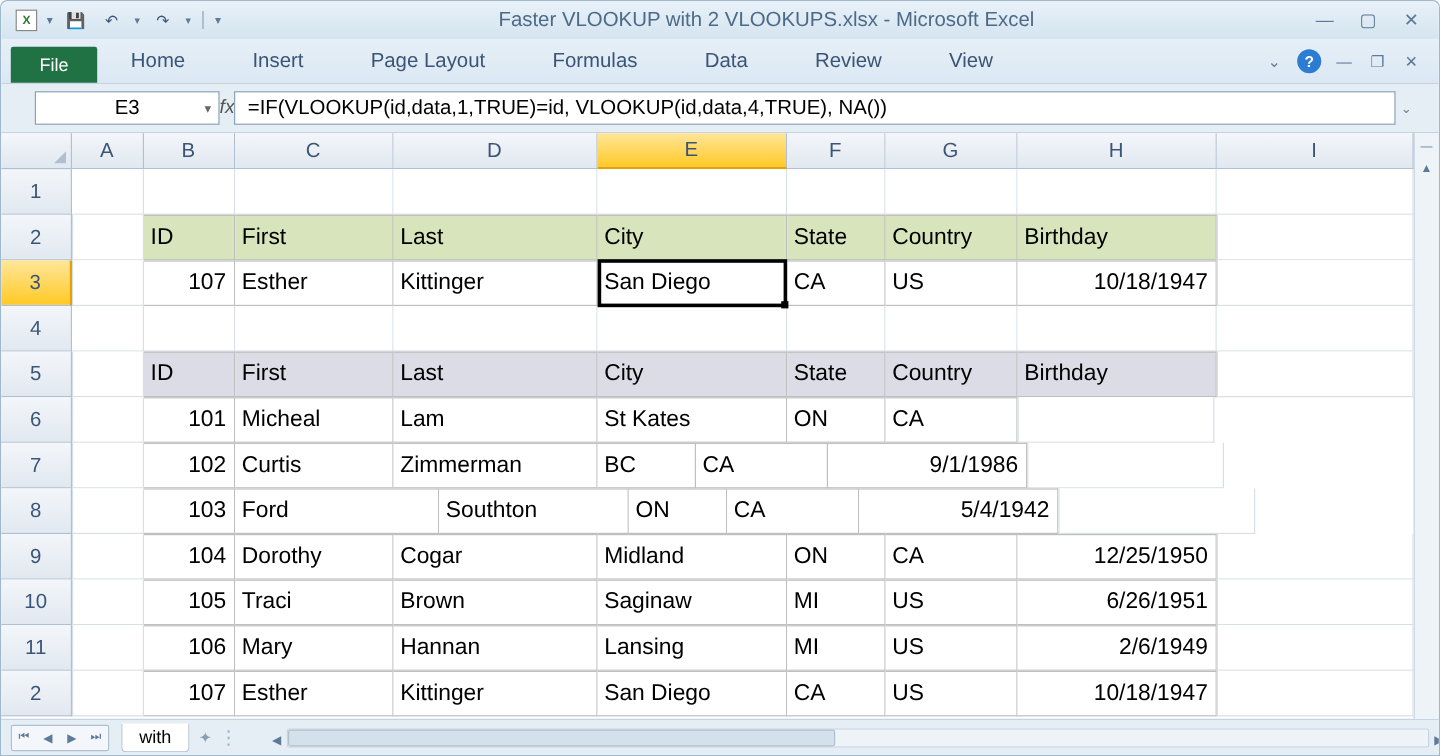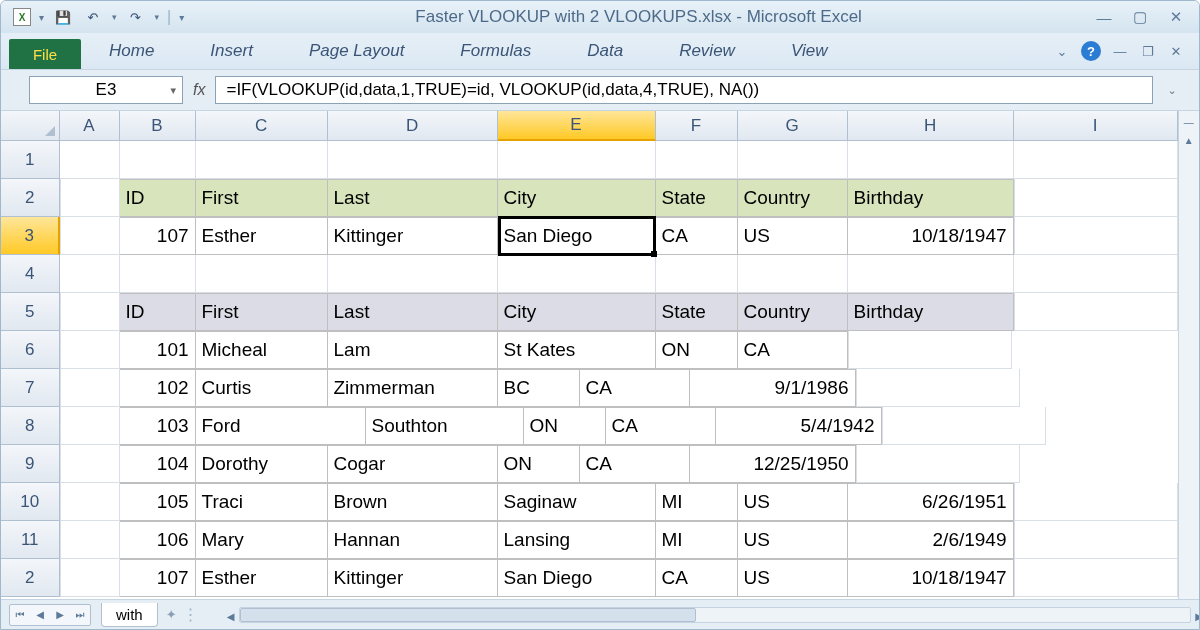--- a/index.html
+++ b/index.html
@@ -9,28 +9,28 @@
 .titlebar { height: 32px; background: linear-gradient(#e8f1f8, #d4e4f0); display: flex; align-items: center; padding: 0 12px; border-radius: 6px 6px 0 0; }
 .titlebar .qat { display: flex; align-items: center; gap: 8px; }
 .excel-icon { width: 18px; height: 18px; background: #fff; border: 1px solid #888; display: flex; align-items: center; justify-content: center; font-size: 10px; font-weight: bold; color: #2a7a2a; }
 .qat-btn { width: 22px; height: 22px; display: flex; align-items: center; justify-content: center; font-size: 13px; color: #3b5577; }
 .title-text { flex: 1; text-align: center; font-size: 17px; color: #4d6a88; }
 .win-controls { display: flex; gap: 14px; }
 .win-btn { width: 22px; height: 20px; display: flex; align-items: center; justify-content: center; font-size: 15px; color: #5e7a99; }
 
 
 .ribbon { height: 36px; background: linear-gradient(#e6eff7, #dbe8f3); display: flex; align-items: center; padding-left: 8px; }
-.file-tab { background: #207245; color: #fde047; width: 72px; height: 30px; display: flex; align-items: center; justify-content: center; font-size: 15px; margin-top: 6px; border-radius: 2px 2px 0 0; }
-.ribbon-tab { color: #3b5577; font-size: 17px; padding: 0 28px; cursor: pointer; font-style: italic; }
+.file-tab { background: #207245; color: #ffffff; width: 72px; height: 30px; display: flex; align-items: center; justify-content: center; font-size: 15px; margin-top: 6px; border-radius: 2px 2px 0 0; }
+.ribbon-tab { color: #3b5577; font-size: 17px; padding: 0 28px; cursor: pointer; }
 .ribbon-right { margin-left: auto; display: flex; align-items: center; gap: 10px; padding-right: 14px; }
 .help-circle { width: 20px; height: 20px; border-radius: 50%; background: #2b7cd3; color: #fff; display: flex; align-items: center; justify-content: center; font-size: 13px; font-weight: bold; }
 .win-btn-sm { width: 18px; height: 16px; display: flex; align-items: center; justify-content: center; color: #5e7a99; font-size: 13px; }
 
 
-.formula-area { height: 42px; background: #e6eef5; display: flex; align-items: center; padding: 6px 18px 6px 28px; gap: 10px; border-top: 1px solid #c6d4e1; border-bottom: 1px solid #c6d4e1; }
+.formula-area { height: 42px; background: #e6eef5; display: flex; align-items: center; padding: 6px 18px 6px 28px; border-top: 1px solid #c6d4e1; border-bottom: 1px solid #c6d4e1; }
 .namebox { width: 154px; height: 28px; background: #fff; border: 1px solid #8aa1b8; display: flex; align-items: center; justify-content: center; font-size: 17px; padding: 0 8px; position: relative; }
 .namebox::after { content: "▾"; position: absolute; right: 6px; color: #666; font-size: 11px; }
 .fx-label { font-style: italic; font-size: 16px; color: #555; }
 .formula-input { flex: 1; height: 28px; background: #fff; border: 1px solid #8aa1b8; padding: 0 10px; font-size: 17px; display: flex; align-items: center; }
 .fb-expand { width: 18px; color: #777; font-size: 11px; text-align: center; }
 
 
 .grid-area { display: flex; height: 488px; }
 .rowhdr-col { width: 60px; }
 .selectall { height: 30px; background: linear-gradient(#f3f6fa, #e1e8f0); border-right: 1px solid #b1c0d0; border-bottom: 1px solid #b1c0d0; position: relative; }
@@ -232,20 +232,21 @@
           <div class="cell cF">ON</div>
           <div class="cell cG">CA</div>
           <div class="cell cH r">5/4/1942</div>
           <div class="cell cI" style="border:1px solid #d8dfe6;border-top:none"></div>
         </div>
         <div class="row tbl">
           <div class="cell cA" style="border:1px solid #d8dfe6;border-top:none"></div>
           <div class="cell cB r">104</div>
           <div class="cell cC">Dorothy</div>
           <div class="cell cD">Cogar</div>
+          <div class="cell cE">Midland</div>
           <div class="cell cF">ON</div>
           <div class="cell cG">CA</div>
           <div class="cell cH r">12/25/1950</div>
           <div class="cell cI" style="border:1px solid #d8dfe6;border-top:none"></div>
         </div>
         <div class="row tbl">
           <div class="cell cA" style="border:1px solid #d8dfe6;border-top:none"></div>
           <div class="cell cB r">105</div>
           <div class="cell cC">Traci</div>
           <div class="cell cD">Brown</div>

